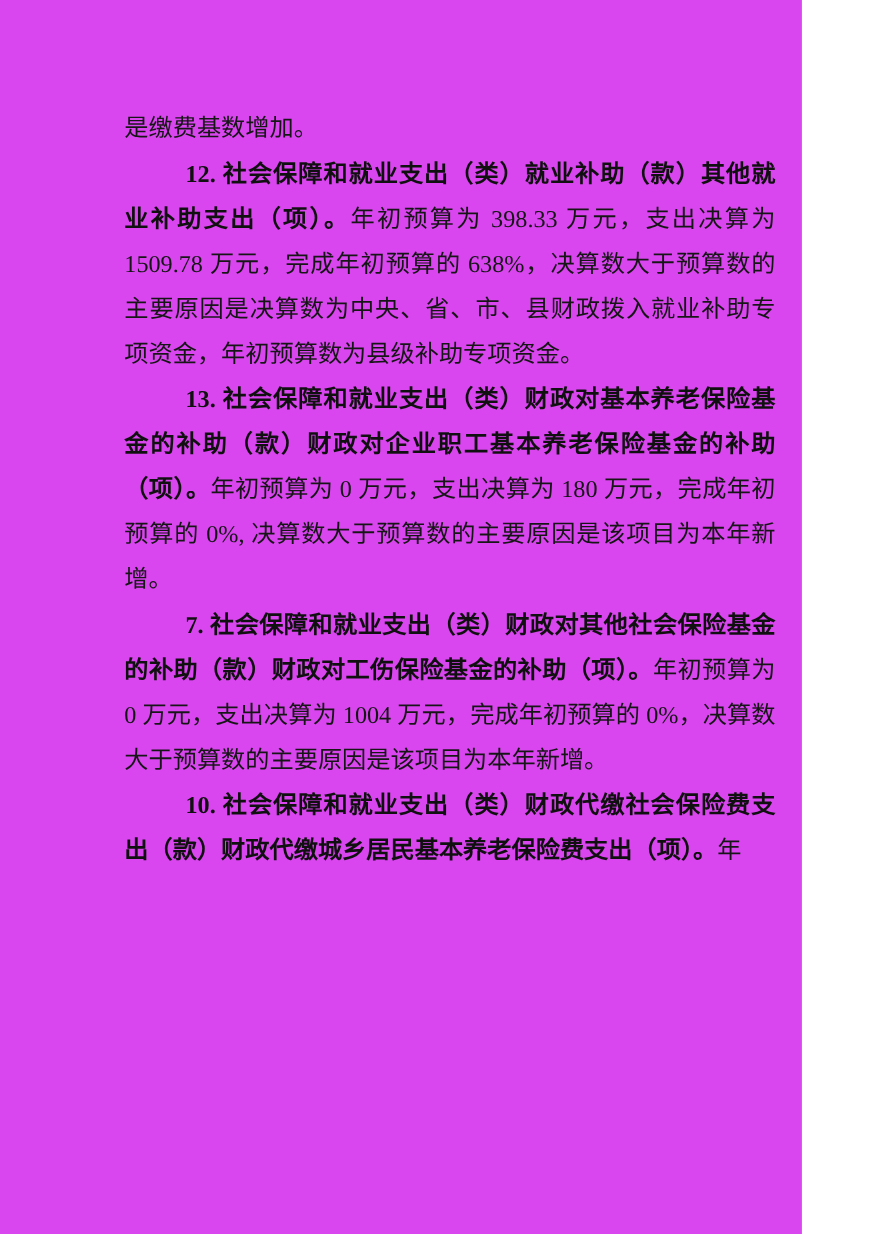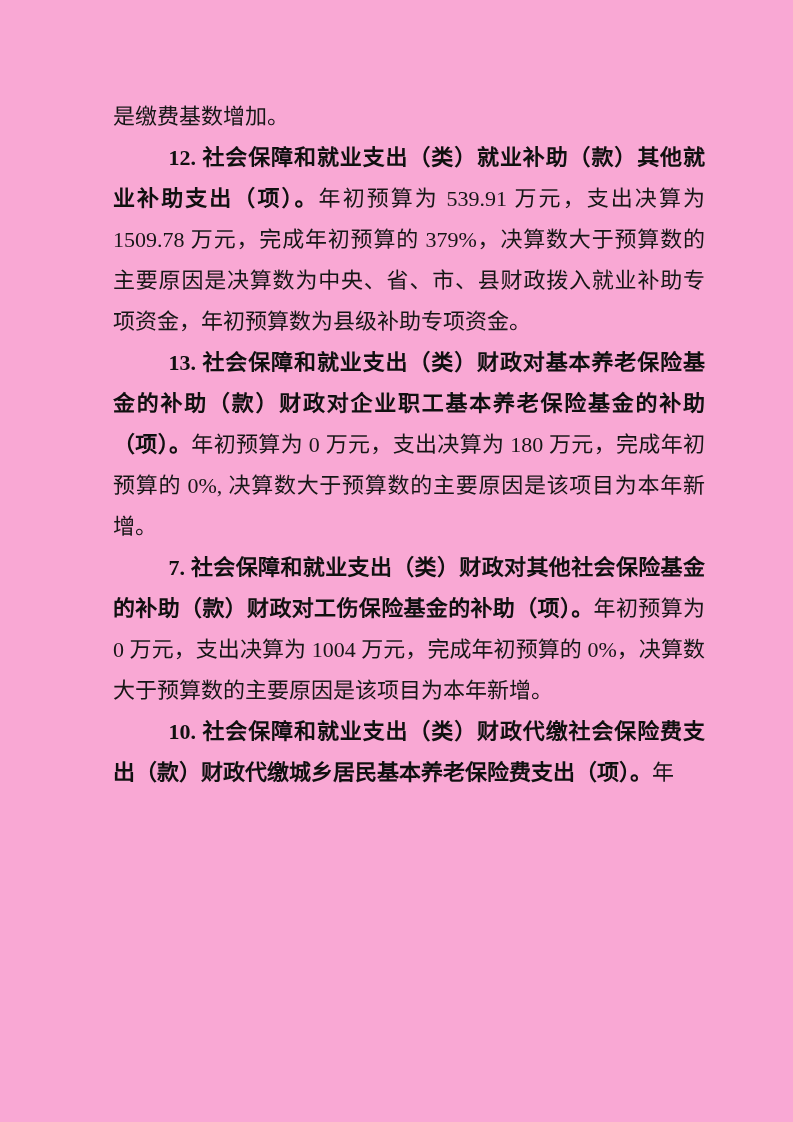--- a/index.html
+++ b/index.html
@@ -2,23 +2,23 @@
 <html lang="zh-CN"><head>
 <meta charset="utf-8">
 <style>
   html, body {
     margin: 0;
     padding: 0;
     background: #ffffff;
   }
   .page {
     position: relative;
-    width: 793px;
+    width: 729px;
     height: 1122px;
-    background: #f9a8d4;
+    background: #d946ef;
     overflow: hidden;
     font-family: "Liberation Serif", serif;
   }
   .content {
     position: absolute;
     left: 113px;
     top: 96px;
     width: 592px;
     color: #161616;
     font-size: 22px;
@@ -44,21 +44,21 @@
   }
 </style>
 </head>
 <body>
 
 <div class="page">
   <div class="content">
 
     <p class="para cont"><span class="body-text">是缴费基数增加。</span></p>
 
-    <p class="para"><span class="lead">12. 社会保障和就业支出（类）就业补助（款）其他就业补助支出（项）。</span><span class="body-text">年初预算为 539.91 万元，支出决算为 1509.78 万元，完成年初预算的 379%，决算数大于预算数的主要原因是决算数为中央、省、市、县财政拨入就业补助专项资金，年初预算数为县级补助专项资金。</span></p>
+    <p class="para"><span class="lead">12. 社会保障和就业支出（类）就业补助（款）其他就业补助支出（项）。</span><span class="body-text">年初预算为 398.33 万元，支出决算为 1509.78 万元，完成年初预算的 638%，决算数大于预算数的主要原因是决算数为中央、省、市、县财政拨入就业补助专项资金，年初预算数为县级补助专项资金。</span></p>
 
     <p class="para"><span class="lead">13. 社会保障和就业支出（类）财政对基本养老保险基金的补助（款）财政对企业职工基本养老保险基金的补助（项）。</span><span class="body-text">年初预算为 0 万元，支出决算为 180 万元，完成年初预算的 0%, 决算数大于预算数的主要原因是该项目为本年新增。</span></p>
 
 
     <p class="para"><span class="lead">7. 社会保障和就业支出（类）财政对其他社会保险基金的补助（款）财政对工伤保险基金的补助（项）。</span><span class="body-text">年初预算为 0 万元，支出决算为 1004 万元，完成年初预算的 0%，决算数大于预算数的主要原因是该项目为本年新增。</span></p>
 
     <p class="para"><span class="lead">10. 社会保障和就业支出（类）财政代缴社会保险费支出（款）财政代缴城乡居民基本养老保险费支出（项）。</span><span class="body-text">年</span></p>
 
   </div>
 </div>

